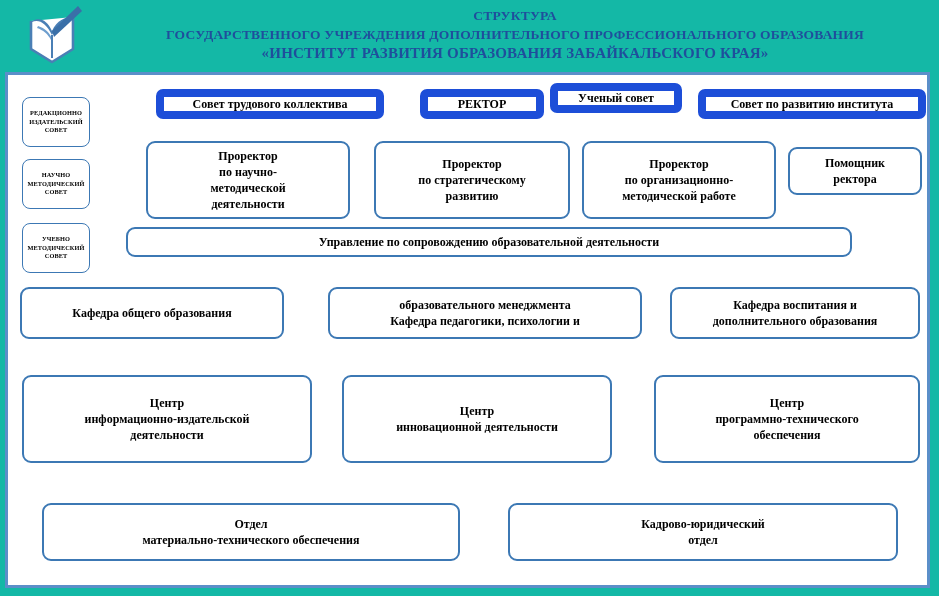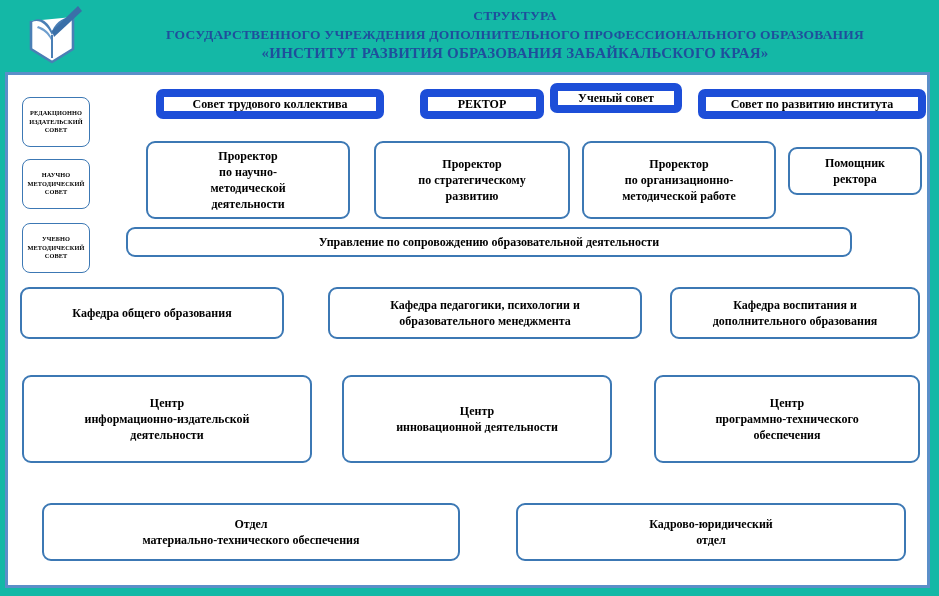--- a/index.html
+++ b/index.html
@@ -196,22 +196,22 @@
     </div>
 
     <div class="node f12" style="left:12px; top:212px; width:264px; height:52px;">
       <div>
         <span>Кафедра общего образования</span>
       </div>
     </div>
 
     <div class="node f12" style="left:320px; top:212px; width:314px; height:52px;">
       <div>
+        <span>образовательного менеджмента</span>
         <span>Кафедра педагогики, психологии и</span>
-        <span>образовательного менеджмента</span>
       </div>
     </div>
 
     <div class="node f12" style="left:662px; top:212px; width:250px; height:52px;">
       <div>
         <span>Кафедра воспитания и</span>
         <span>дополнительного образования</span>
       </div>
     </div>
 
@@ -238,21 +238,21 @@
       </div>
     </div>
 
     <div class="node f12" style="left:34px; top:428px; width:418px; height:58px;">
       <div>
         <span>Отдел</span>
         <span>материально-технического обеспечения</span>
       </div>
     </div>
 
-    <div class="node f12" style="left:500px; top:428px; width:390px; height:58px;margin-left:8px;">
+    <div class="node f12" style="left:500px; top:428px; width:390px; height:58px;">
       <div>
         <span>Кадрово-юридический</span>
         <span>отдел</span>
       </div>
     </div>
 
   </div>
 </div>
 
 </body></html>

